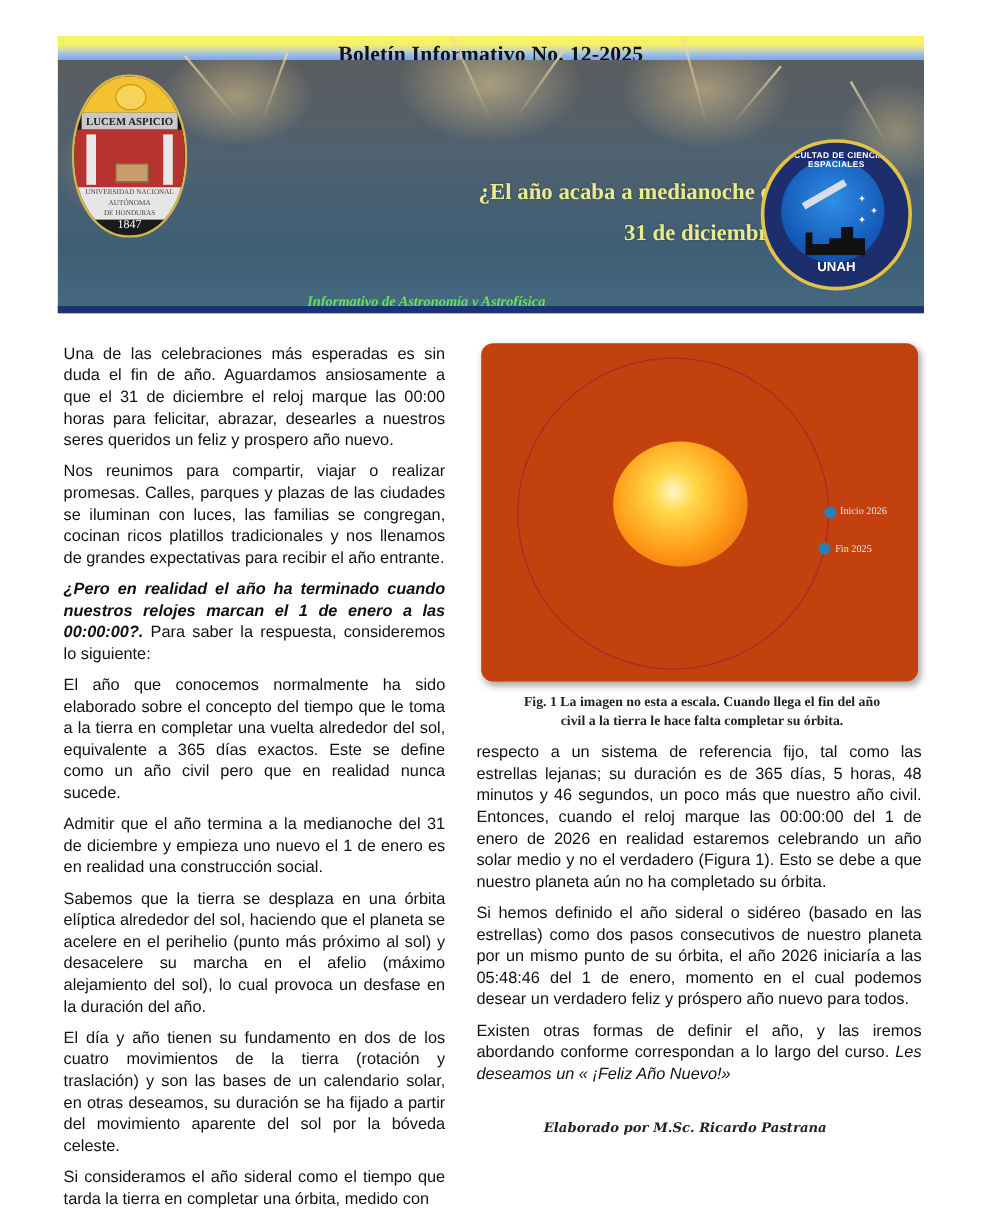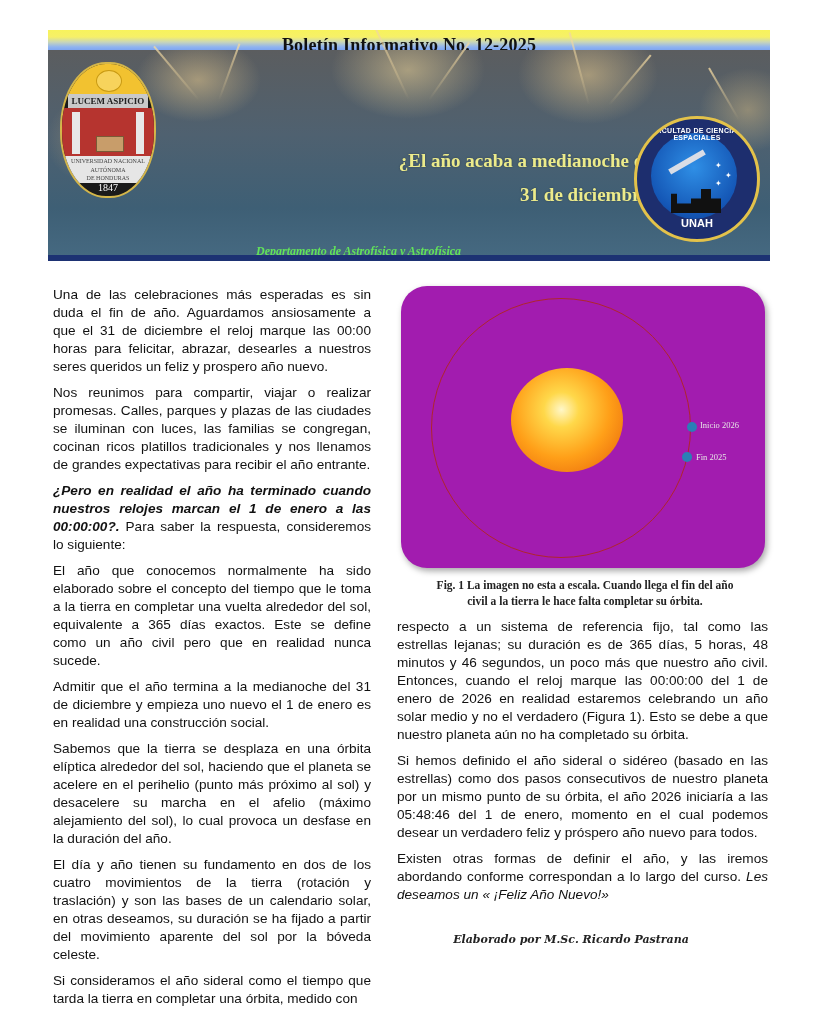--- a/index.html
+++ b/index.html
@@ -41,21 +41,21 @@
     .logo-right .sat { position: absolute; left: 30px; top: 40px; width: 40px; height: 6px; background: #d9dde6; transform: rotate(-30deg); }
     .logo-right .star { position: absolute; color: #fff; font-size: 8px; }
     .logo-right .building { position: absolute; left: 34px; top: 70px; width: 50px; height: 24px; background: #111; clip-path: polygon(0 100%, 0 20%, 12% 20%, 12% 60%, 40% 60%, 40% 40%, 60% 40%, 60% 0, 80% 0, 80% 40%, 100% 40%, 100% 100%); }
 
     .col-left { position: absolute; left: 53px; top: 286px; width: 318px; font-size: 13.6px; line-height: 18px; color: #111; }
     .col-right { position: absolute; left: 397px; top: 618px; width: 371px; font-size: 13.6px; line-height: 18px; color: #111; }
     .col-left p, .col-right p { margin: 0 0 8px 0; text-align: justify; }
     .bi { font-weight: bold; font-style: italic; }
     .it { font-style: italic; }
 
-    .figure { position: absolute; left: 401px; top: 286px; width: 364px; height: 282px; background: #a21caf; border-radius: 26px; box-shadow: 2px 3px 6px rgba(0,0,0,0.35); overflow: hidden; }
+    .figure { position: absolute; left: 401px; top: 286px; width: 364px; height: 282px; background: #c2410c; border-radius: 10px; box-shadow: 2px 3px 6px rgba(0,0,0,0.35); overflow: hidden; }
     .orbit { position: absolute; left: 30px; top: 12px; width: 260px; height: 260px; border-radius: 50%; border: 1.5px solid #b0262c; box-sizing: border-box; }
     .sun-disc { position: absolute; left: 110px; top: 82px; width: 112px; height: 104px; border-radius: 50%; background: radial-gradient(circle at 45% 40%, #fff7c8 0%, #ffd84a 20%, #ff9f18 55%, #f07a10 80%, #e26a0c 100%); }
     .earth-dot { position: absolute; width: 10px; height: 10px; border-radius: 50%; background: #2a7fb6; }
     .dot-label { position: absolute; font-family: "Liberation Serif", serif; font-size: 8.5px; color: #e6e6e6; }
 
     .caption { position: absolute; left: 404px; top: 577px; width: 362px; text-align: center; font-family: "Liberation Serif", serif; font-weight: bold; font-size: 11.5px; line-height: 16px; color: #222; }
 
     .signature { position: absolute; left: 440px; top: 928px; width: 262px; text-align: center; font-family: "DejaVu Serif", serif; font-style: italic; font-weight: bold; font-size: 11px; line-height: 24px; color: #222; }
   </style>
 </head>
@@ -89,21 +89,21 @@
       </div>
       <div class="year">1847</div>
     </div>
 
     <div class="headline">
       <div>¿El año acaba a medianoche del</div>
       <div>31 de diciembre?</div>
     </div>
 
     <div class="dept" style="position:static;"></div>
-    <div class="dept-line1" style="font-family:'Liberation Serif',serif;font-style:italic;font-weight:bold;font-size:12px;color:#62e35a;">Departamento de Astrofísica y Astrofísica</div>
+    <div class="dept-line1" style="font-family:'Liberation Serif',serif;font-style:italic;font-weight:bold;font-size:12px;color:#62e35a;">Informativo de Astronomía y Astrofísica</div>
 
     <div class="logo-right">
       <div class="inner"></div>
       <div class="ring-text">FACULTAD DE CIENCIAS ESPACIALES</div>
       <div class="sat"></div>
       <span class="star" style="left:78px;top:42px">✦</span>
       <span class="star" style="left:88px;top:52px">✦</span>
       <span class="star" style="left:78px;top:60px">✦</span>
       <div class="building"></div>
       <div class="unah">UNAH</div>

